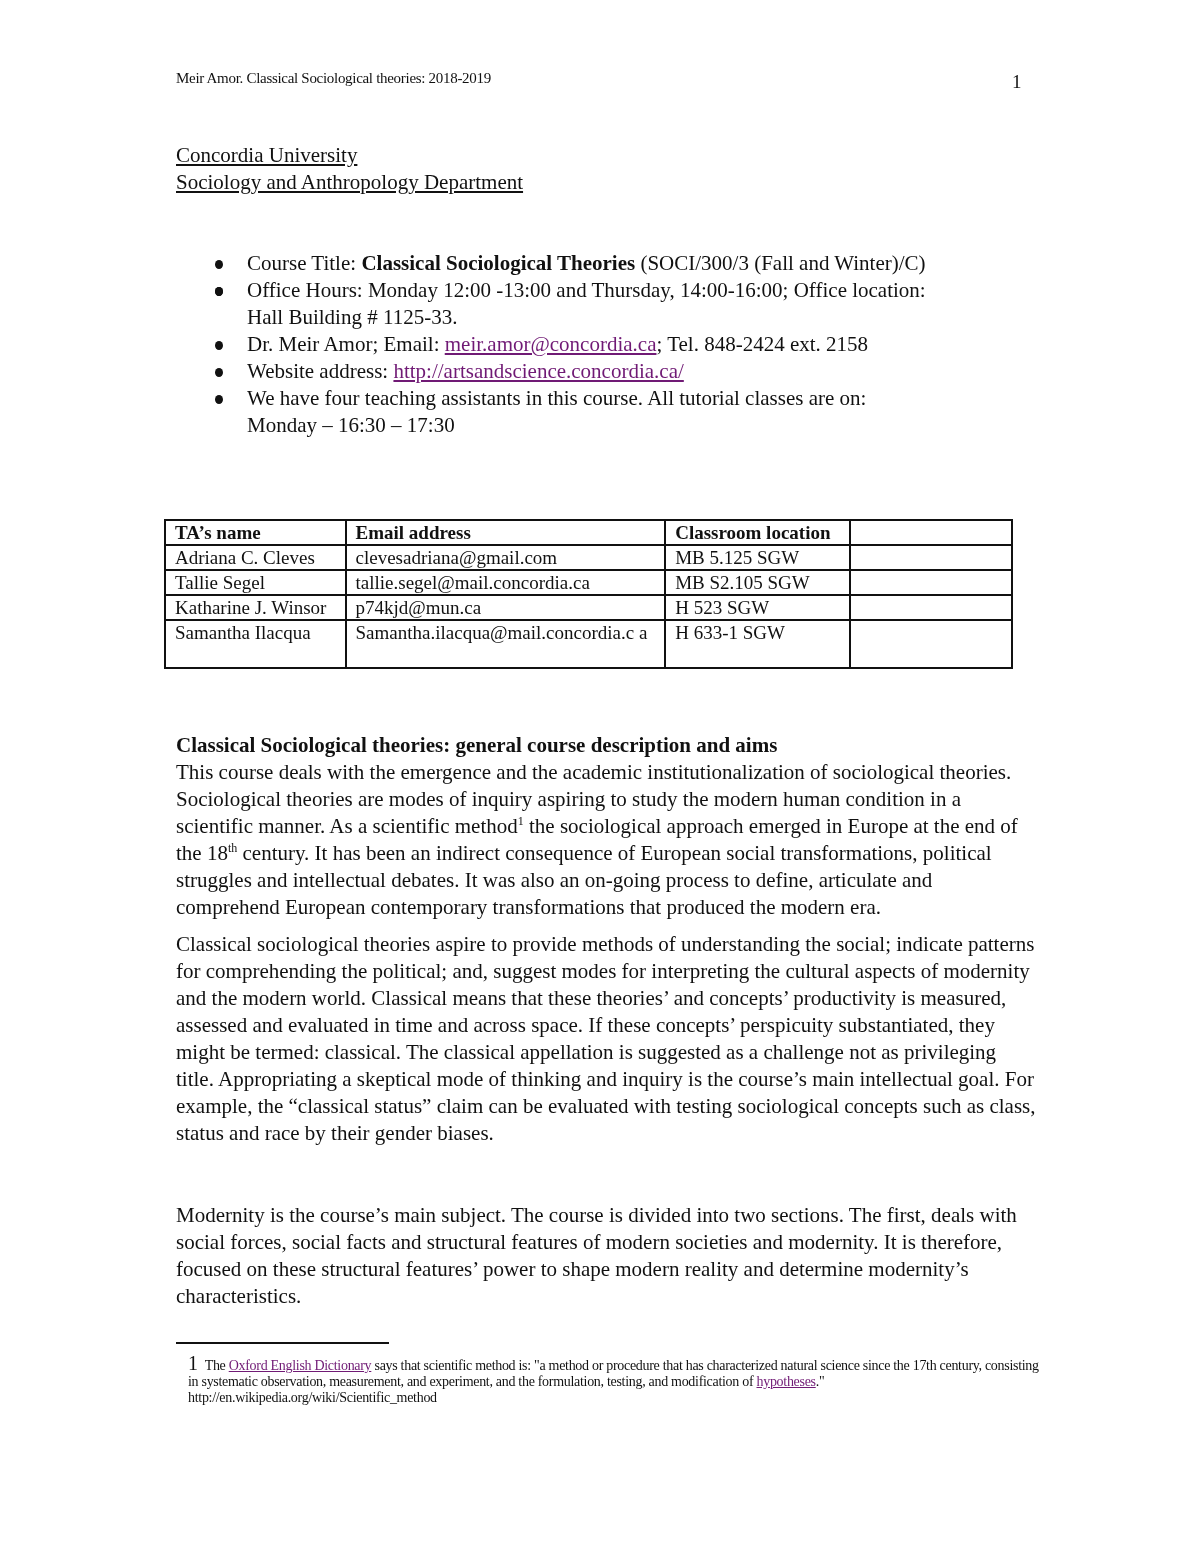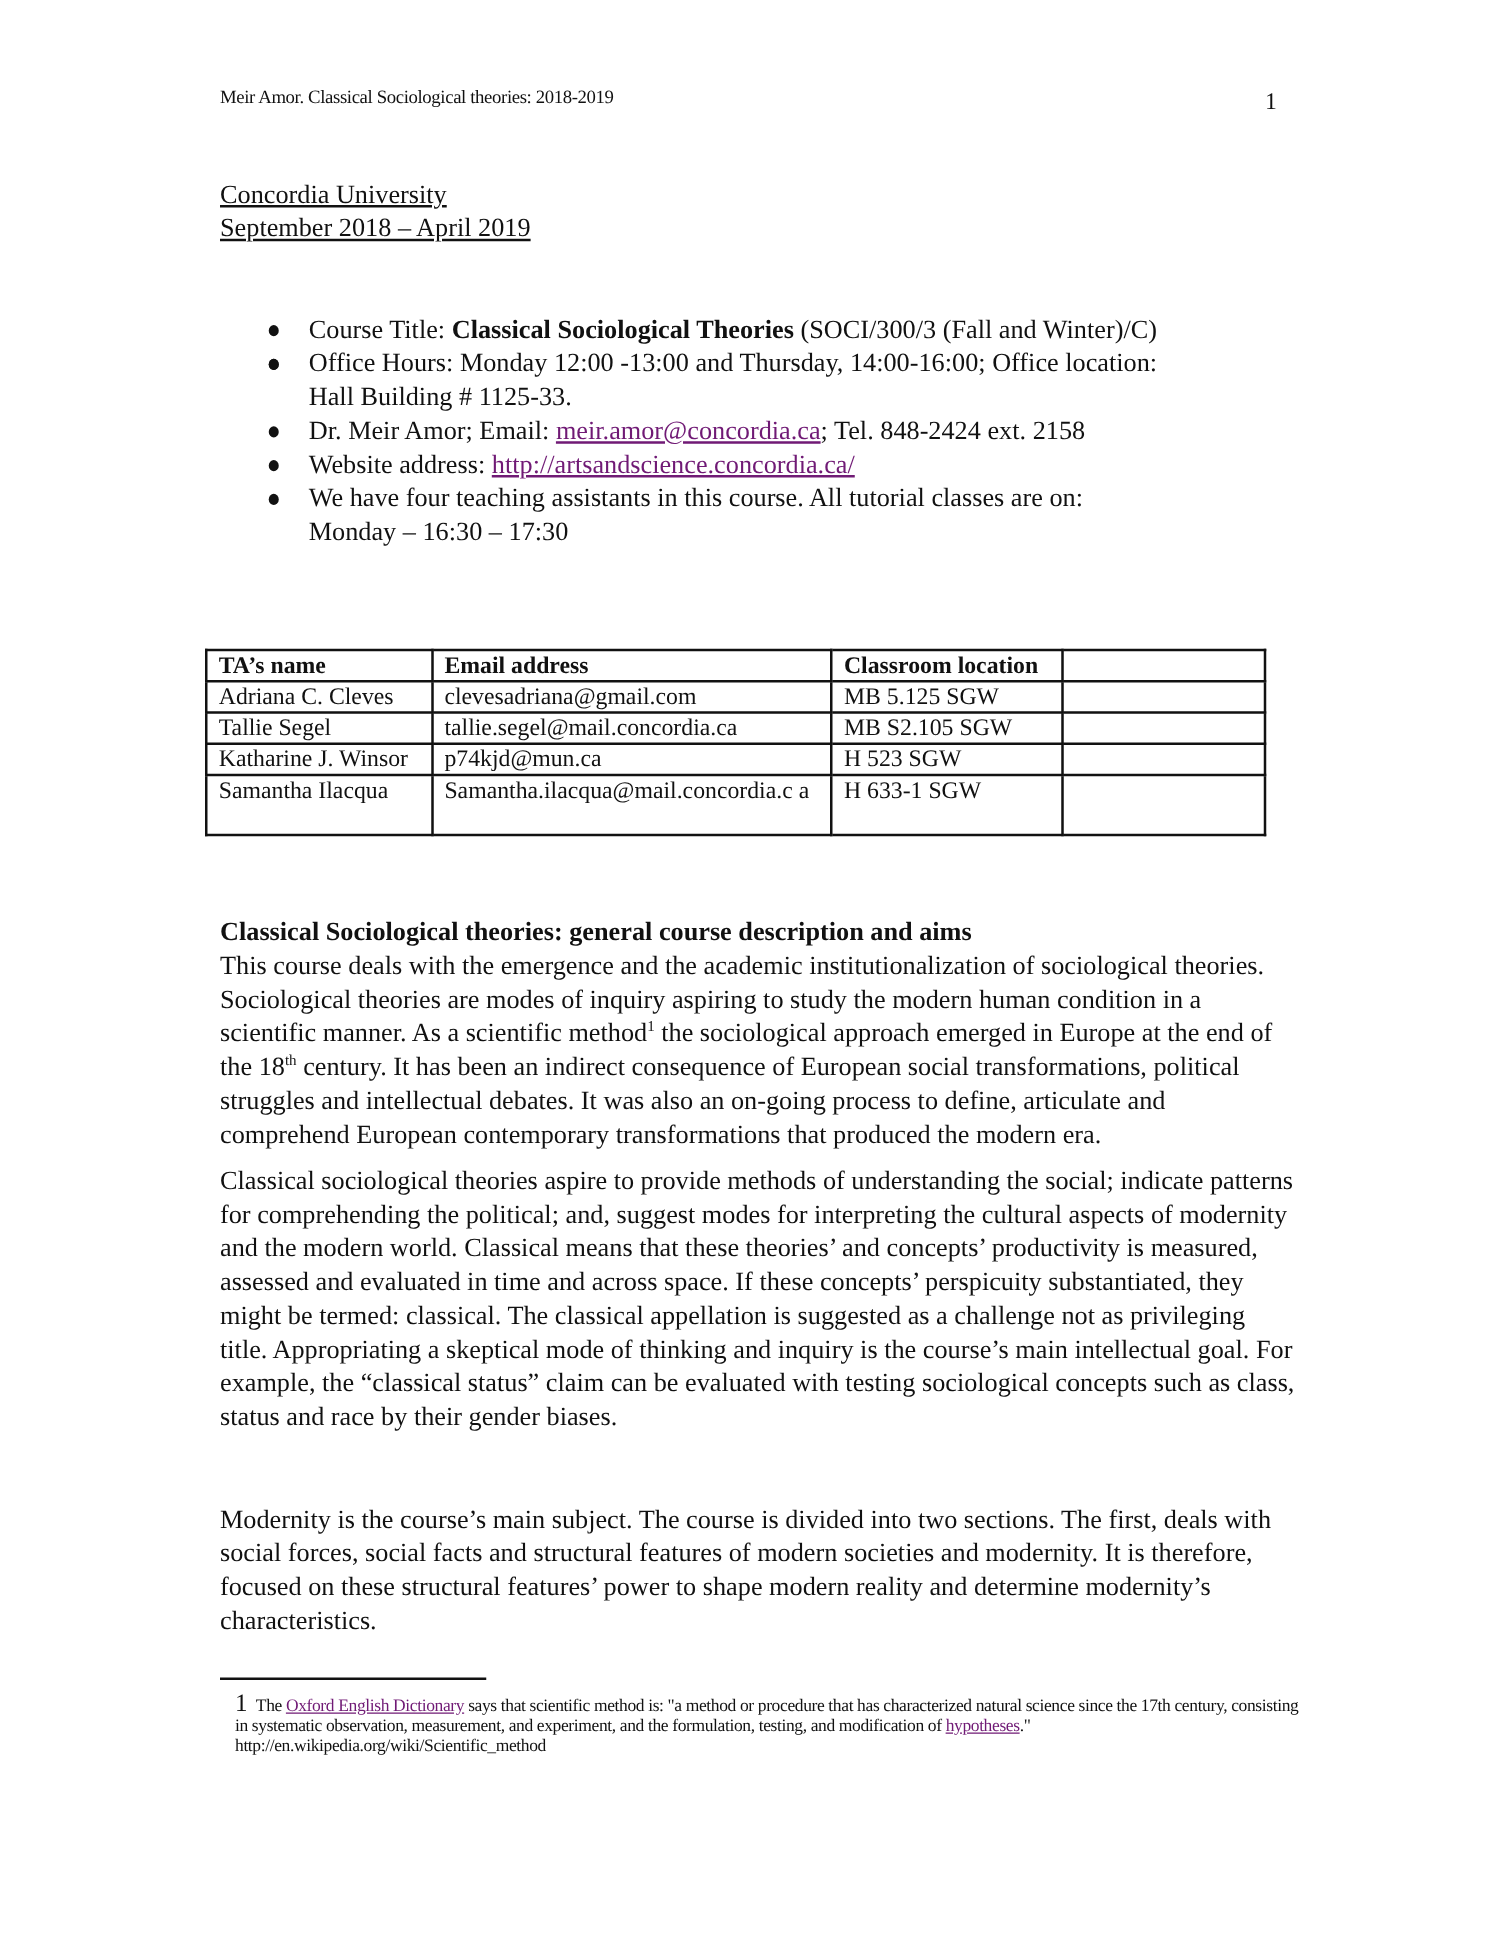--- a/index.html
+++ b/index.html
@@ -143,21 +143,21 @@
 </head>
 <body>
 
 <div class="page">
 
   <div class="running-header">Meir Amor. Classical Sociological theories: 2018-2019</div>
   <div class="page-number">1</div>
 
   <div class="institution">
     <div>Concordia University</div>
-    <div>September 2018 – April 2019</div>
+    <div>Sociology and Anthropology Department</div>
   </div>
 
   <ul class="info-list">
     <li>
       <span class="bullet"></span>
       <span>Course Title: </span><b class="strong">Classical Sociological Theories</b><span> (SOCI/300/3 (Fall and Winter)/C)</span>
     </li>
     <li>
       <span class="bullet"></span>
     </li>

